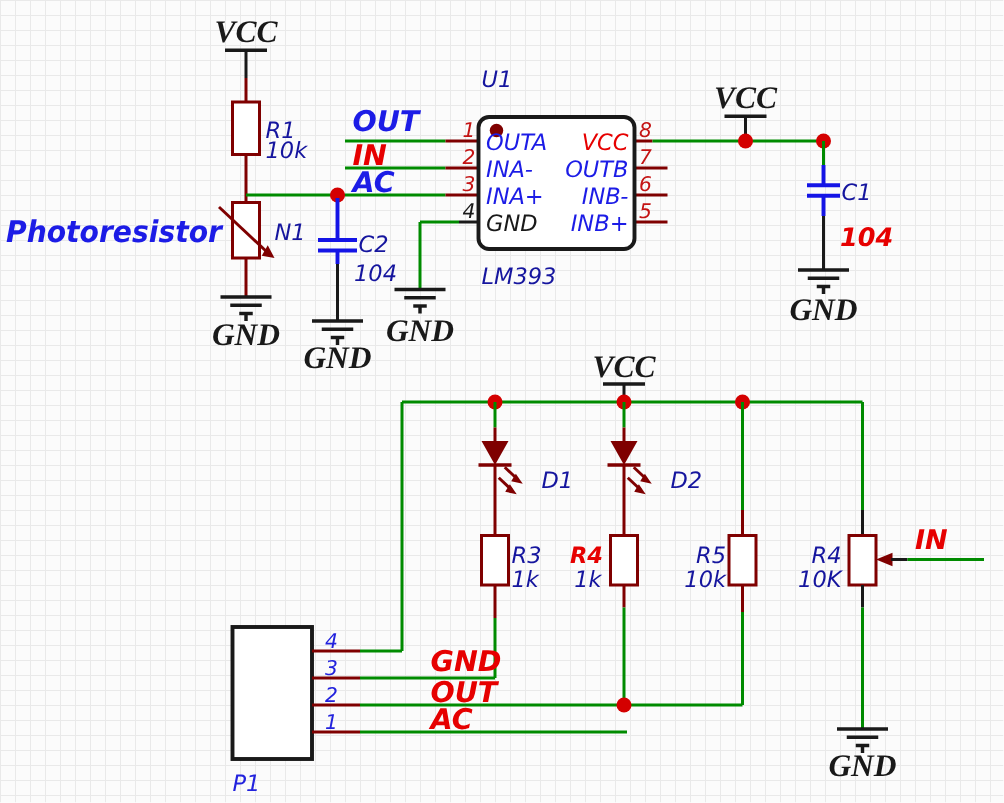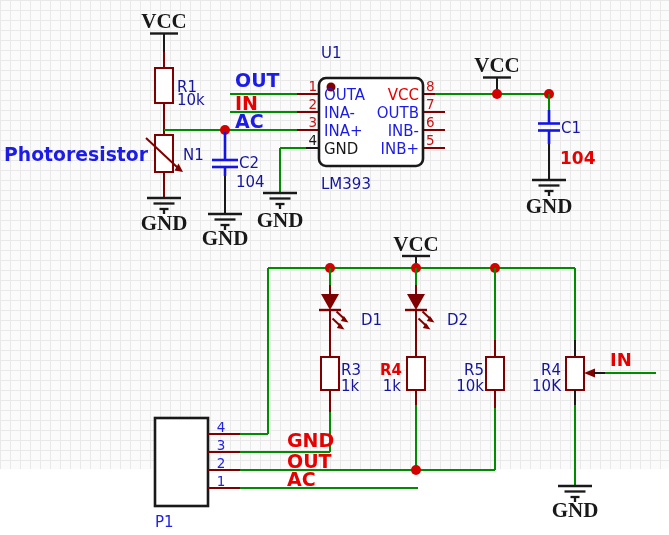--- a/index.html
+++ b/index.html
@@ -1,26 +1,27 @@
 <!DOCTYPE html>
 <html><head>
 <meta charset="utf-8">
 <style>
   html,body { margin:0; padding:0; }
   body {
     width:669px; height:535px; overflow:hidden;
     font-family:"DejaVu Sans", sans-serif;
   }
   #canvas {
-    position:relative; width:669px; height:469px;
+    position:relative; width:669px; height:535px;
     background-color:#FBFBFB;
     background-image:
       linear-gradient(#E9E9E9 1px, transparent 1px),
       linear-gradient(90deg, #E9E9E9 1px, transparent 1px);
     background-size:10px 10px;
+    font-style:italic;
   }
   svg { position:absolute; left:0; top:0; }
   svg text { font-family:"DejaVu Sans", sans-serif; }
 
   
   .w    { stroke:#008B00; stroke-width:2; fill:none; }          
   .p    { stroke:#7F0000; stroke-width:2; fill:none; }          
   .pth  { stroke:#7F0000; stroke-width:2.4; fill:none; }
   .blk  { stroke:#191919; stroke-width:2.4; fill:none; }        
   .blk2 { stroke:#191919; stroke-width:2; fill:none; }

